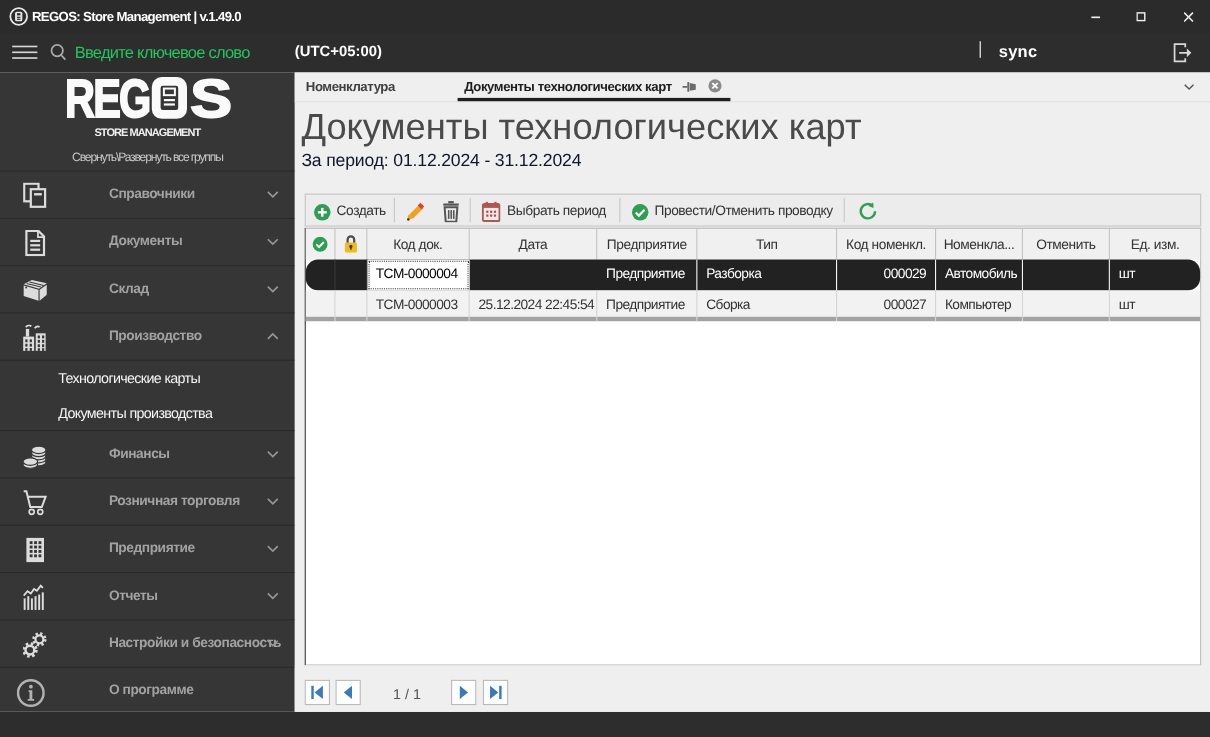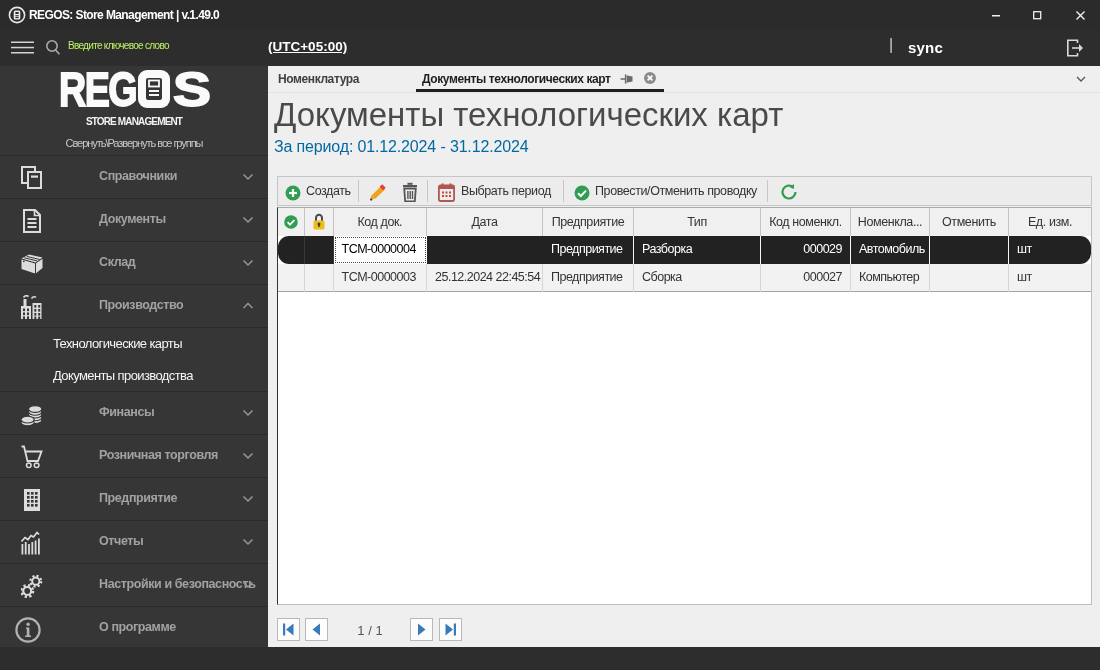--- a/index.html
+++ b/index.html
@@ -24,35 +24,35 @@
 .mitem .chev { position:absolute; left:242px; top:17px; }
 .subitem { position:absolute; left:53px; font-size:13px; color:#f5f5f5; letter-spacing:-0.6px; }
 
 
 #content { left:268px; top:66px; width:832px; height:581px; background:#efefef; }
 #tabstrip { position:absolute; left:0; top:0; width:832px; height:27px; background:#efefef; border-bottom:1px solid #e2e2e2;}
 .tab1 { position:absolute; left:10px; top:6px; font-size:12px; font-weight:bold; color:#404040; letter-spacing:-0.4px; }
 .tab2 { position:absolute; left:154px; top:6px; font-size:12px; font-weight:bold; color:#1e1e1e; letter-spacing:-0.4px; }
 #tabline { position:absolute; left:148px; top:23px; width:248px; height:3px; background:#1f1f1f; }
 #heading { position:absolute; left:6px; top:30px; font-size:33px; color:#4a4a4a; }
-#subtitle { position:absolute; left:6px; top:72px; font-size:16px; color:#0369a1; letter-spacing:-0.15px;}
+#subtitle { position:absolute; left:6px; top:72px; font-size:16px; color:#0f172a; letter-spacing:-0.15px;}
 
 #toolbar { position:absolute; left:9px; top:110px; width:815px; height:30px; background:#ececec; border:1px solid #c6c6c6; }
 .tbtext { position:absolute; top:7px; font-size:12.5px; color:#333; letter-spacing:-0.4px; }
 .tbdiv { position:absolute; top:3px; width:1px; height:22px; background:#c6c6c6; }
 
 
 #grid { position:absolute; left:9px; top:141px; width:815px; height:398px; background:#fff; border-left:1px solid #333; border-top:1px solid #ababab; border-right:1px solid #bdbdbd; border-bottom:1px solid #bdbdbd;}
 #ghead { position:absolute; left:0px; top:0px; width:813px; height:28px; background:#f0f0f0; }
 .hc { position:absolute; top:0; height:28px; border-right:1px solid #c3c3c3; font-size:12.5px; color:#333; text-align:center; line-height:28px; letter-spacing:-0.4px; }
 .row { position:absolute; left:0; width:813px; height:28px; }
 .cell { position:absolute; top:0; height:28px; font-size:12.5px; line-height:27px; padding:0 8px; white-space:nowrap; overflow:hidden; letter-spacing:-0.5px;}
 #row1 { top:28px; background:#222222; color:#fff;border-radius:11px; }
 #row1 .cell { border-right:1px solid #f5f5f5; }
-#row2 { top:56px; background:#f2f2f2; color:#333; border-bottom:1px solid #a3a3a3;}
+#row2 { top:56px; background:#f2f2f2; color:#333; border-bottom:4px solid #a3a3a3;}
 #row2 .cell { border-right:1px solid #d5d5d5; }
 
 #pager { position:absolute; left:0px; top:539px; width:832px; height:42px; background:#efefef; }
 .pbtn { position:absolute; top:13px; width:23px; height:23px; background:#fdfdfd; border:1px solid #b9b9b9; }
 #pagetext { position:absolute; left:72px; top:18px; width:60px; text-align:center; font-size:13px; color:#555; }
 </style>
 </head>
 <body>
 <div id="app">
 
@@ -79,22 +79,22 @@
   <div class="abs" id="topbar2">
     <svg class="abs" style="left:11px;top:11px" width="24" height="14">
         <rect y="0.5" width="23" height="1.5" fill="#d4d4d4"></rect>
         <rect y="5.8" width="23" height="1.5" fill="#d4d4d4"></rect>
         <rect y="11" width="23" height="1.5" fill="#d4d4d4"></rect>
       </svg>
     <svg class="abs" style="left:45px;top:9px" width="16" height="17" viewBox="0 0 16 17">
       <circle cx="7" cy="7" r="5.2" fill="none" stroke="#a9a9a9" stroke-width="1.6"></circle>
       <line x1="10.8" y1="11.2" x2="14.4" y2="15.2" stroke="#a9a9a9" stroke-width="1.6"></line>
     </svg>
-    <div class="abs" style="left:68px;top:10px;font-size:10px;color:#bef264;letter-spacing:-0.7px;">Введите ключевое слово</div>
-    <div class="abs" style="left:268px;top:9px;font-size:13.5px;font-weight:bold;color:#fff;text-decoration:underline;">(UTC+05:00)</div>
+    <div class="abs" style="left:68px;top:10px;font-size:15px;color:#22c55e;letter-spacing:-0.7px;">Введите ключевое слово</div>
+    <div class="abs" style="left:268px;top:9px;font-size:13.5px;font-weight:bold;color:#fff;">(UTC+05:00)</div>
     <div class="abs" style="left:889px;top:6px;font-size:16px;color:#c8d0d8;">|</div>
     <div class="abs" style="left:908px;top:9px;font-size:15px;font-weight:bold;color:#fff;letter-spacing:0.2px;">sync</div>
     <svg class="abs" style="left:1065px;top:8px" width="20" height="20" viewBox="0 0 20 20">
       <path d="M12.5 5 L12.5 2.2 L2.8 2.2 L2.8 17.8 L12.5 17.8 L12.5 15" fill="none" stroke="#d8d8d8" stroke-width="1.6"></path>
       <line x1="7" y1="10" x2="17" y2="10" stroke="#d8d8d8" stroke-width="1.6"></line>
       <path d="M14 6 L18 10 L14 14 Z" fill="#d8d8d8"></path>
     </svg>
   </div>
 
   <div class="abs" id="sidebar">

